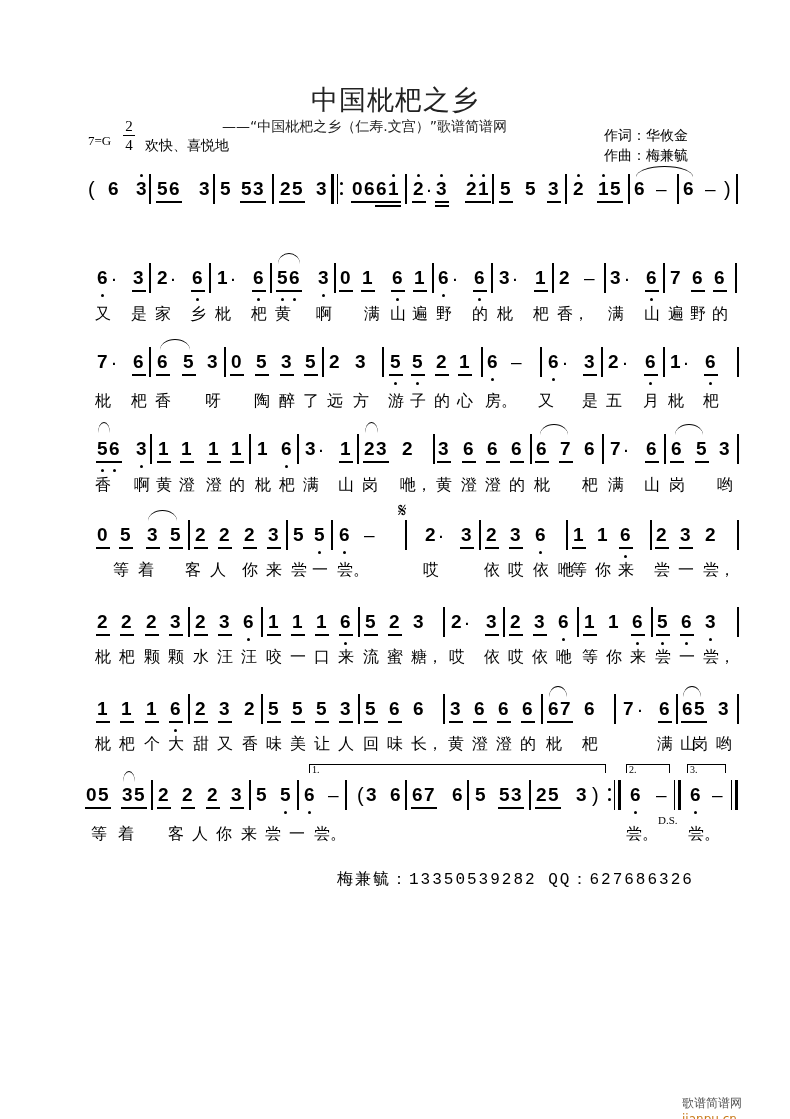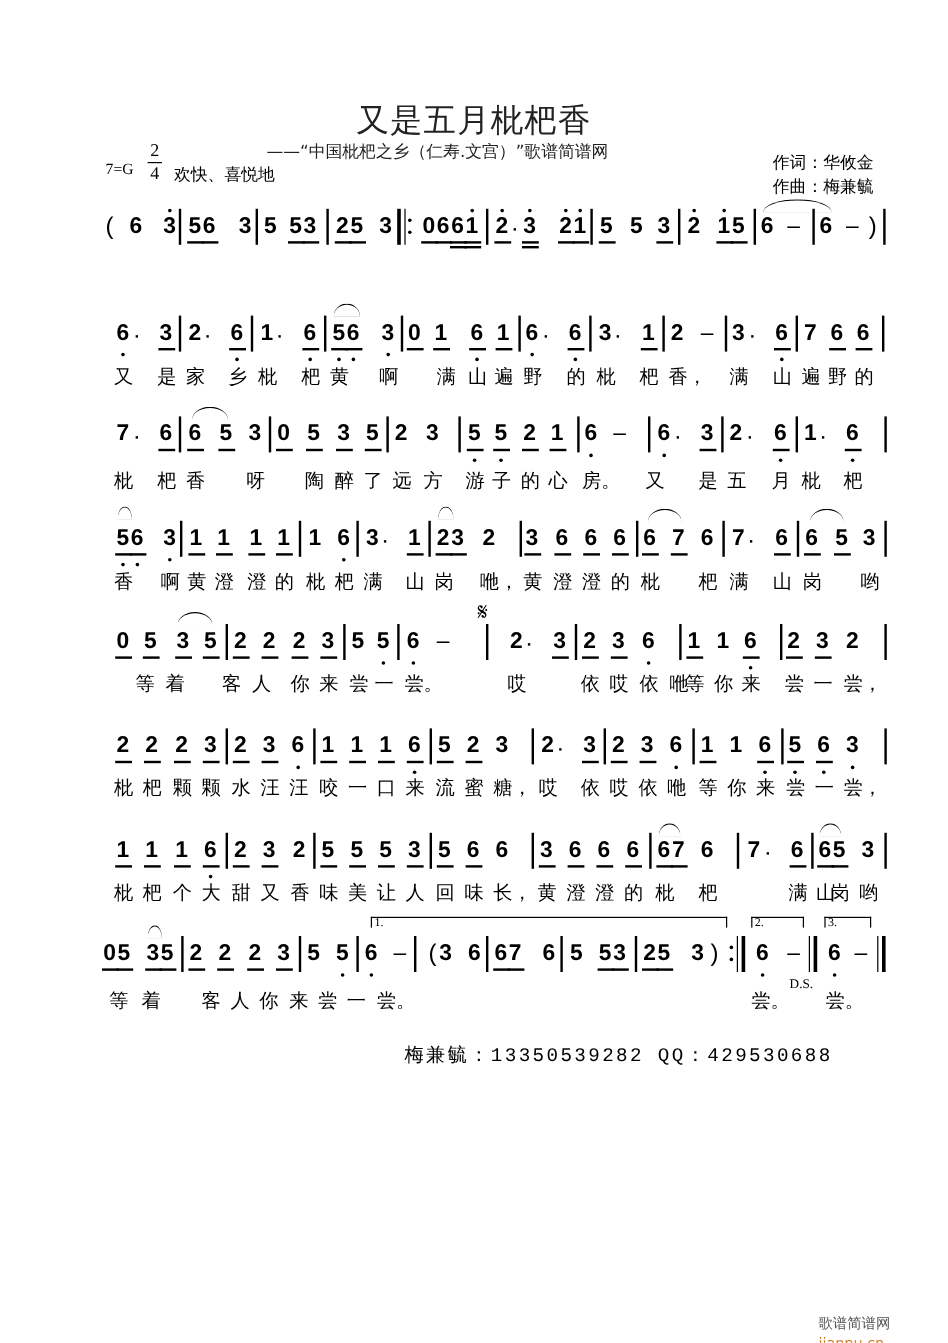--- a/index.html
+++ b/index.html
@@ -4,40 +4,40 @@
 <style>
   html,body{margin:0;padding:0;background:#fff;}
   body{width:790px;height:1119px;position:relative;overflow:hidden;font-family:"DejaVu Sans","Liberation Sans",sans-serif;color:#000;}
   .abs{position:absolute;}
   .title{left:0;width:790px;top:82px;text-align:center;font-size:27px;font-family:"DejaVu Sans",sans-serif;color:#222;letter-spacing:1px;}
   .subtitle{left:222px;top:118px;font-size:14px;color:#222;}
   .key{left:88px;top:133px;font-size:13px;font-family:"Liberation Serif",serif;}
   .ts{left:123px;top:118px;width:12px;text-align:center;font-family:"Liberation Serif",serif;font-size:15px;line-height:16px;}
   .ts .line{border-top:1px solid #000;margin:1px 0;}
   .tempo{left:145px;top:137px;font-size:14px;}
-  .credit{left:644px;font-size:14px;}
+  .credit{left:604px;font-size:14px;}
   .row{position:absolute;left:85px;width:655px;}
   .lyric{position:absolute;font-size:16px;font-family:"DejaVu Sans",sans-serif;}
   .n{position:absolute;top:2px;font-family:"Liberation Sans",sans-serif;font-weight:bold;font-size:19px;line-height:22px;}
   .bar{position:absolute;top:-2px;width:1.5px;height:30px;background:#000;}
   .dbar{position:absolute;top:-2px;width:7px;height:30px;border-left:1.5px solid #000;border-right:3px solid #000;box-sizing:border-box;}
   .ul{position:absolute;height:0;border-top:2px solid #000;}
   .dot-b{position:absolute;width:3px;height:3px;border-radius:50%;background:#000;}
   .tie{position:absolute;height:10px;border-top:1.5px solid #000;border-radius:50% 50% 0 0/100% 100% 0 0;}
   .volta{position:absolute;border-top:1px solid #000;border-left:1px solid #000;height:8px;font-size:10px;font-family:"Liberation Serif",serif;padding-left:2px;line-height:10px;}
   .footer{left:337px;top:869px;font-size:16px;font-family:"Liberation Mono",monospace;letter-spacing:2px;}
   .watermark{left:642px;top:1095px;font-size:12px;color:#555;margin-left:40px;}
   .watermark .site{color:#c87b1a;}
   .segno{position:absolute;font-size:20px;font-family:"DejaVu Sans",sans-serif;}
   .ds{position:absolute;font-size:11px;font-family:"Liberation Serif",serif;}
 </style>
 </head>
 <body>
 
-<div class="abs title">又是五月枇杷香</div>
+<div class="abs title">中国枇杷之乡</div>
 <div class="abs subtitle">——“中国枇杷之乡（仁寿.文宫）”歌谱简谱网</div>
 <div class="abs key">7=G</div>
 <div class="abs ts">
   <div>2</div>
   <div class="line"></div>
   <div>4</div>
 </div>
 <div class="abs tempo">欢快、喜悦地</div>
 <div class="abs credit" style="top:127px">作词：华攸金</div>
 <div class="abs credit" style="top:147px">作曲：梅兼毓</div>
@@ -692,17 +692,17 @@
       <div class="lyric" style="left: 626px; top: 42px;">尝。</div>
       <div class="lyric" style="left: 688px; top: 42px;">尝。</div>
     </div>
     <div class="segno" style="left: 398px; top: 498px;">𝄋</div>
     <div class="volta" style="left: 309px; top: 764px; width: 293px; border-right: 1px solid rgb(0, 0, 0);">1.</div>
     <div class="volta" style="left: 626px; top: 764px; width: 40px; border-right: 1px solid rgb(0, 0, 0);">2.</div>
     <div class="volta" style="left: 687px; top: 764px; width: 35px; border-right: 1px solid rgb(0, 0, 0);">3.</div>
     <div class="ds" style="left: 658px; top: 814px;">D.S.</div>
   </div>
 
-<div class="abs footer">梅兼毓：13350539282   QQ：429530688</div>
+<div class="abs footer">梅兼毓：13350539282   QQ：627686326</div>
 <div class="abs watermark">
   <span>歌谱简谱网</span>
   <span class="site">jianpu.cn</span>
 </div>
 
 </body></html>

